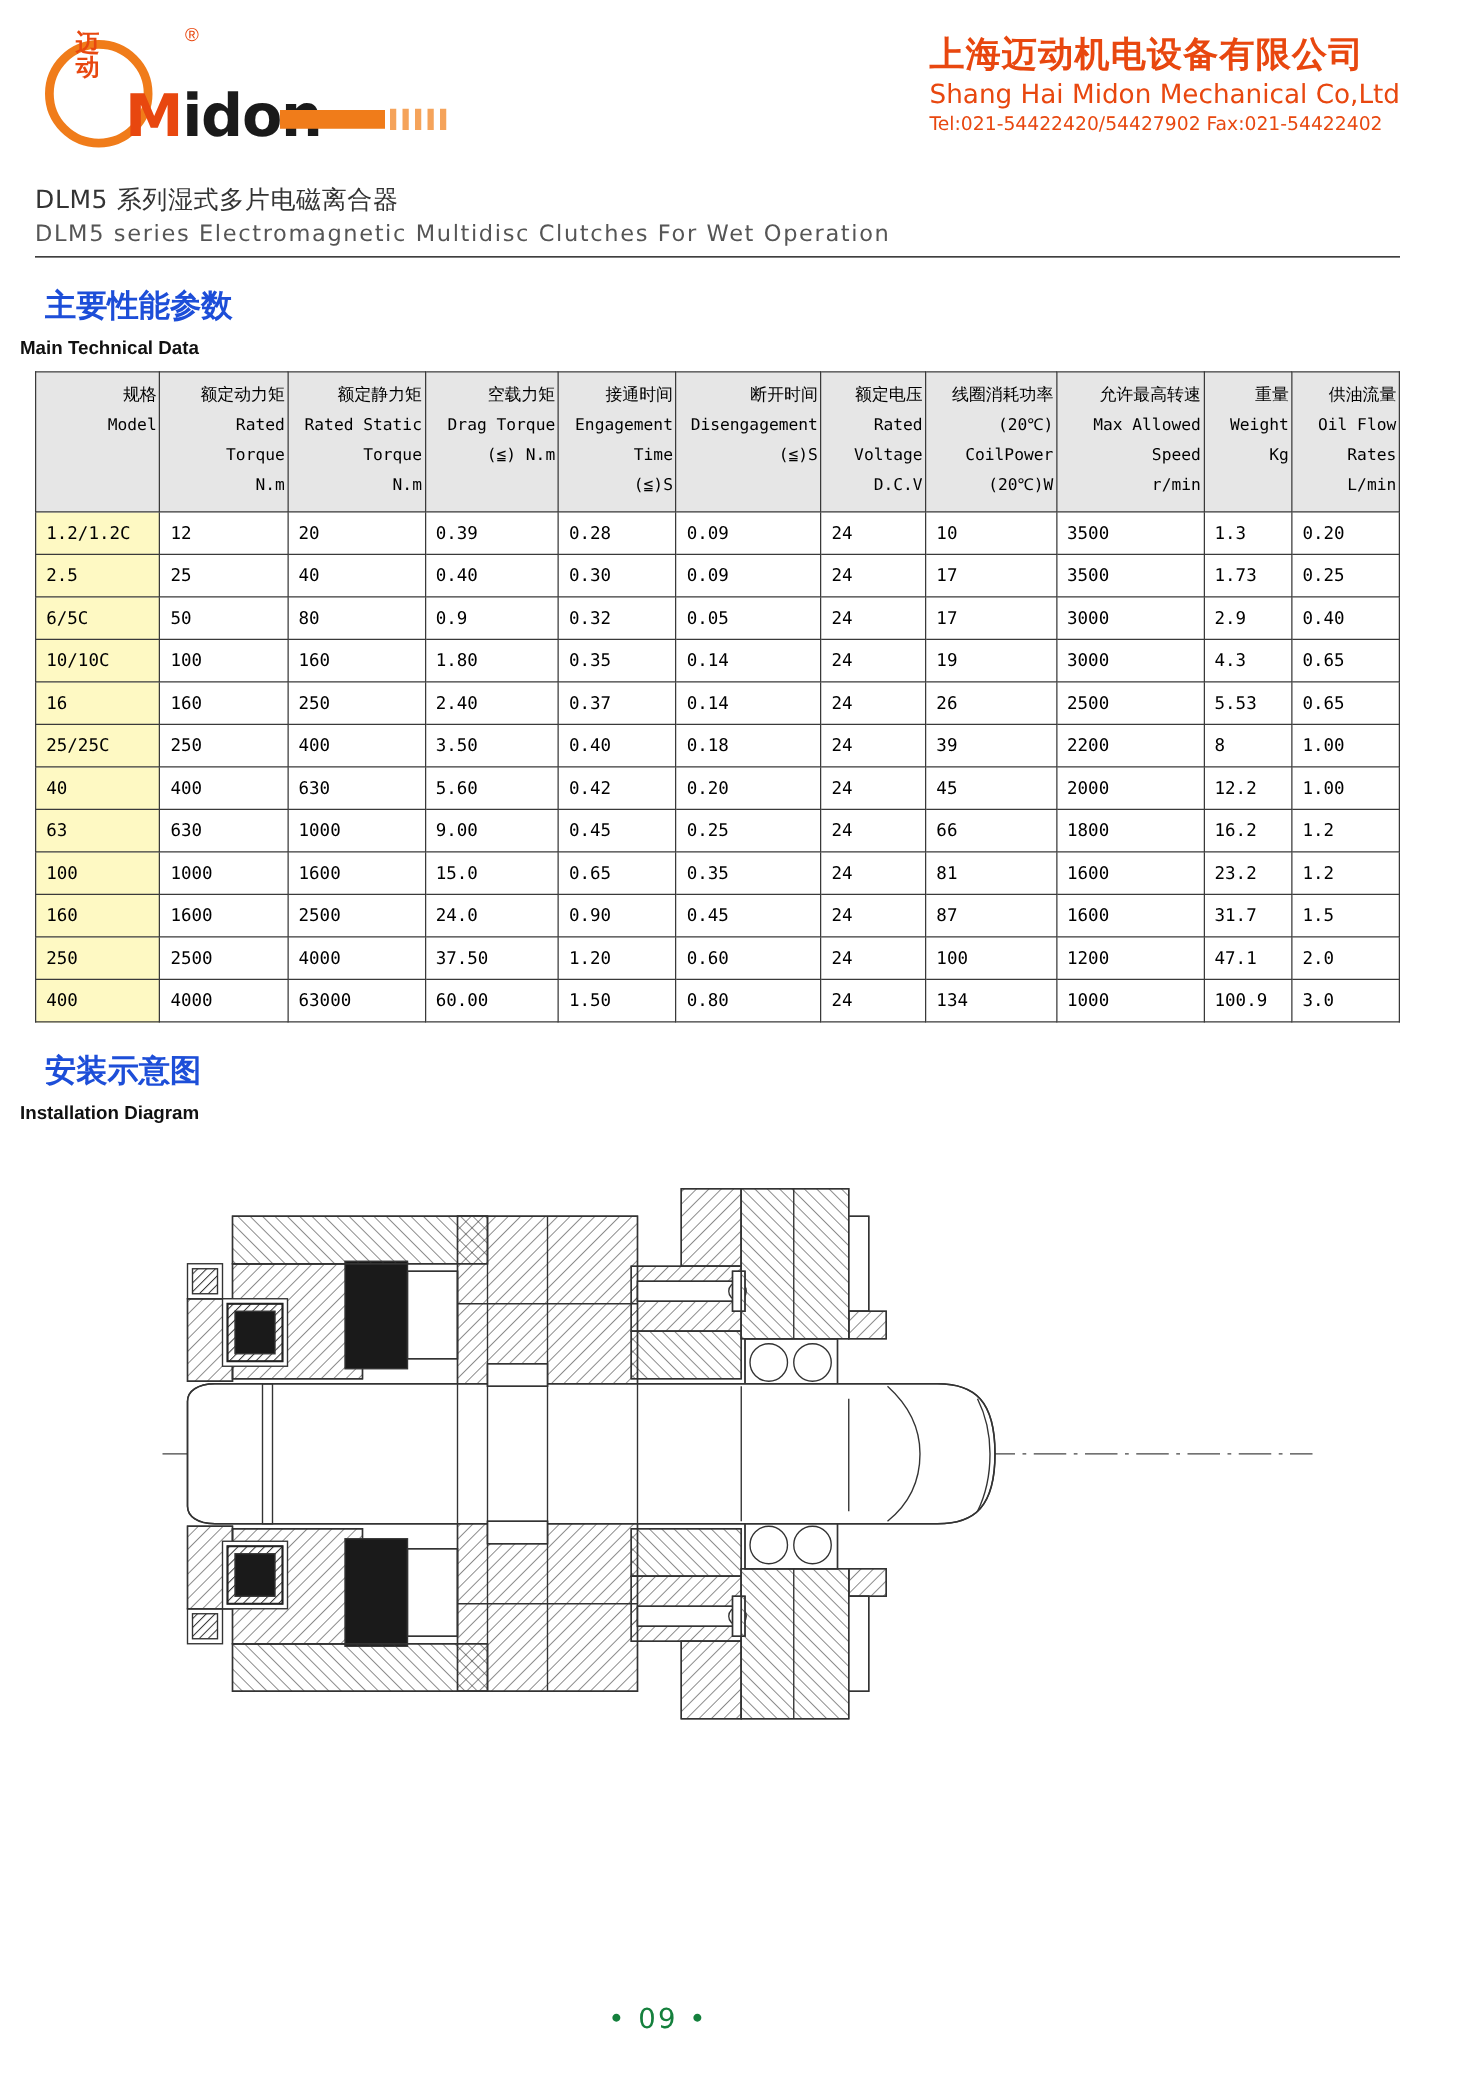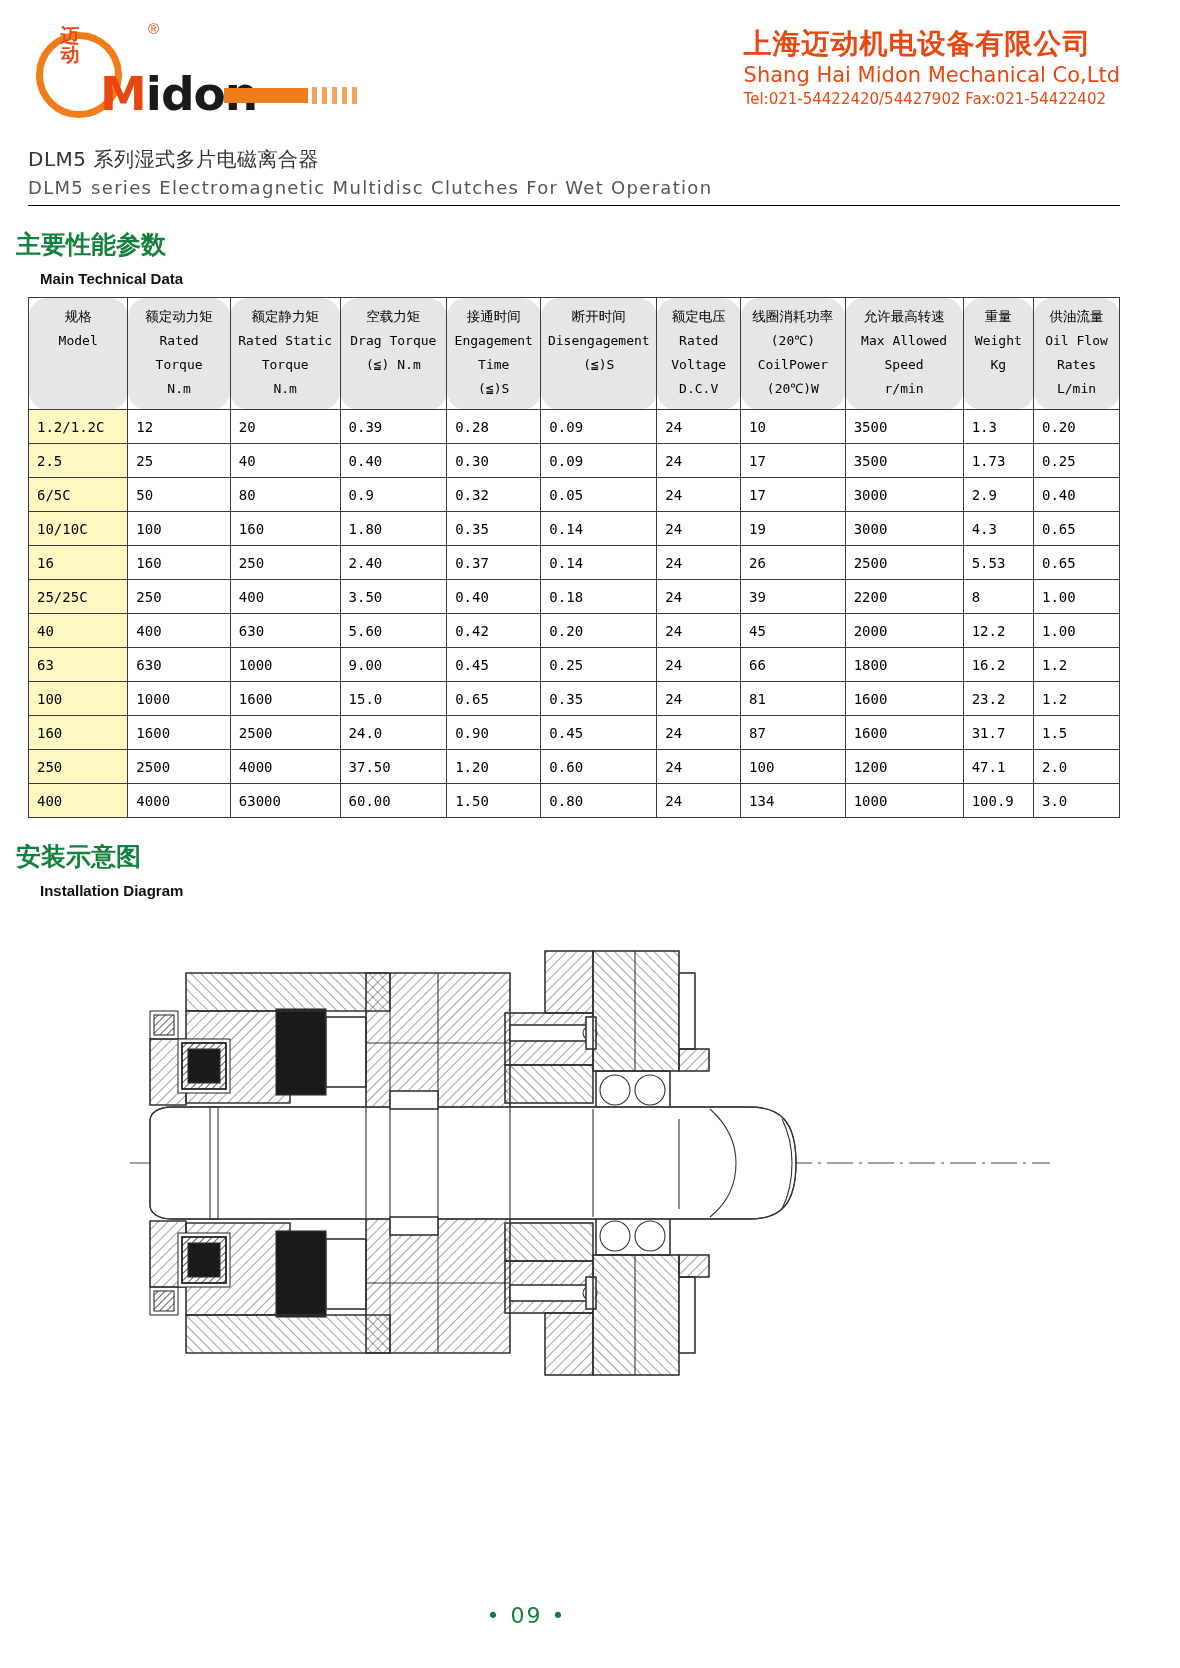--- a/index.html
+++ b/index.html
@@ -150,28 +150,28 @@
     font-size: 18px;
     color: #555;
     letter-spacing: 1.3px;
     font-family: "DejaVu Sans", sans-serif;
     line-height: 1.5;
     padding-bottom: 2px;
   }
 
   
   .sec-cn {
-    margin: 22px 0 0 16px;
+    margin: 22px 0 0 36px;
     font-size: 25px;
     font-weight: bold;
-    color: #15803d;
+    color: #1d4ed8;
     font-family: "DejaVu Sans", sans-serif;
   }
   .sec-en {
-    margin: 9px 0 10px 40px;
+    margin: 9px 0 10px 16px;
     font-size: 15px;
     font-weight: bold;
     color: #111;
     font-family: "Liberation Sans", sans-serif;
   }
 
   
   table.data {
     border-collapse: collapse;
     margin-left: 28px;
@@ -181,23 +181,22 @@
   table.data th, table.data td {
     border: 1px solid #3a3a3a;
     font-family: "DejaVu Sans Mono", monospace;
   }
   table.data thead th {
     background: #e6e6e6;
     font-weight: normal;
     font-size: 13px;
     padding: 6px 2px 8px 2px;
     line-height: 1.85;
-    text-align: center;
+    text-align: right;
     vertical-align: top;
-    border-radius: 19px;
   }
   table.data thead th .hcn {
     font-family: "DejaVu Sans", sans-serif;
     font-size: 13.5px;
   }
   table.data tbody td {
     font-size: 14px;
     height: 33px;
     padding: 0 8px;
     text-align: left;

